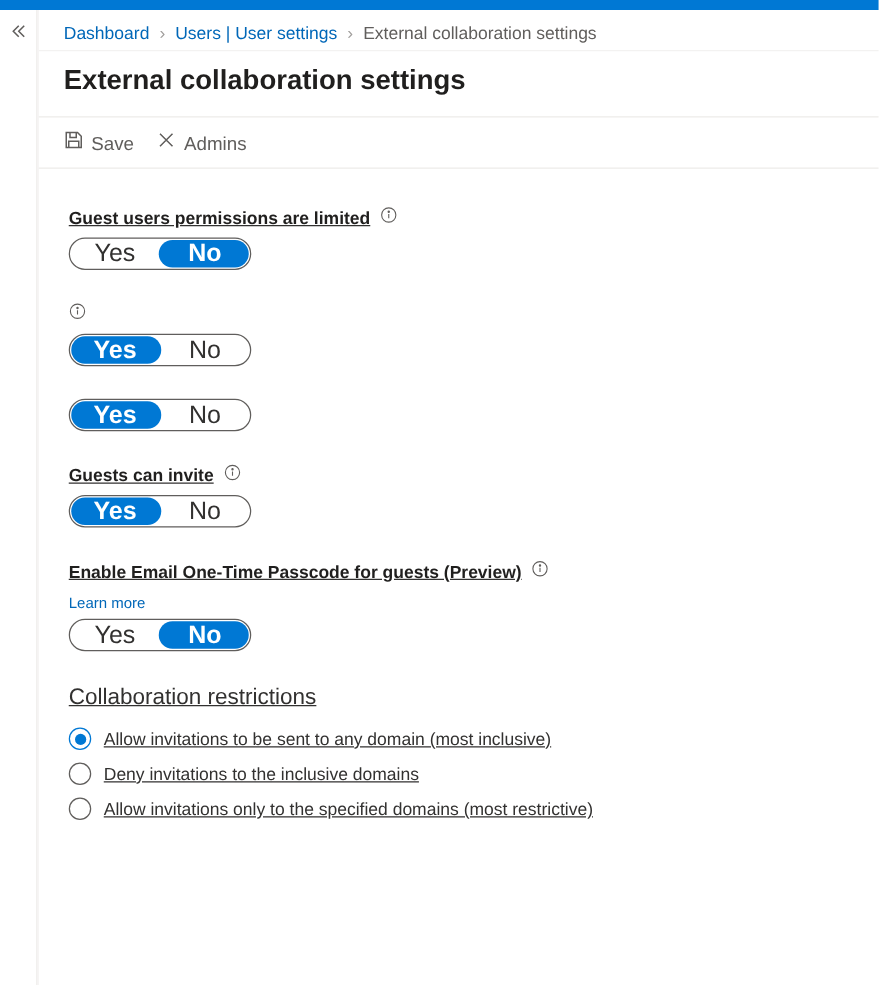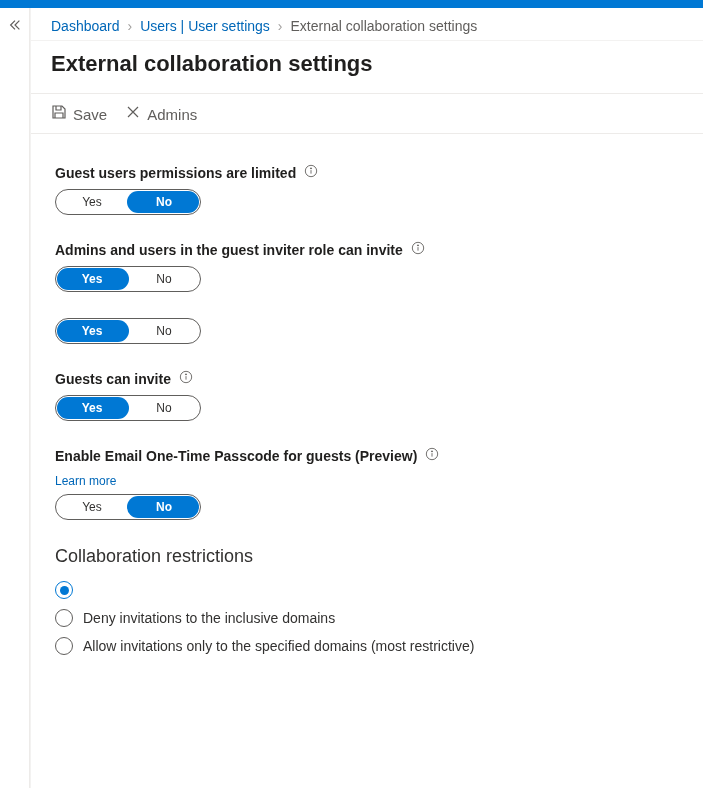--- a/index.html
+++ b/index.html
@@ -66,20 +66,21 @@
   .cmdbar .cmd {
     display: flex;
     align-items: flex-end;
     gap: 6px;
     cursor: pointer;
     font-size: 15px;
   }
   .cmdbar svg { width: 16px; height: 16px; }
   .content {
     padding: 30px 24px 20px 24px;
+    text-decoration: underline;
   }
   .field { margin-bottom: 26px; }
   .field-label {
     display: flex;
     align-items: center;
     gap: 8px;
     font-size: 14px;
     font-weight: 600;
     color: #201f1e;
     margin-bottom: 8px;
@@ -103,21 +104,21 @@
     overflow: hidden;
     height: 26px;
     position: relative;
     background: #fff;
   }
   .toggle .opt {
     width: 72px;
     display: flex;
     align-items: center;
     justify-content: center;
-    font-size: 12px;
+    font-size: 20px;
     color: #323130;
     cursor: pointer;
     position: relative;
     z-index: 1;
   }
   .toggle .opt.selected {
     color: #fff;
     font-weight: 600;
   }
   .toggle .pill {
@@ -222,21 +223,20 @@
         </div>
         <div class="toggle sel-no">
           <div class="pill"></div>
           <div class="opt">Yes</div>
           <div class="opt selected">No</div>
         </div>
       </div>
 
       <div class="field">
         <div class="field-label">
-          <span>Admins and users in the guest inviter role can invite</span>
           <span>
             <svg class="info-icon" viewBox="0 0 16 16" fill="none" stroke="currentColor" stroke-width="1">
                 <circle cx="8" cy="8" r="6.5"></circle>
                 <circle cx="8" cy="5" r="0.6" fill="currentColor"></circle>
                 <path d="M8 7v4"></path>
               </svg>
           </span>
         </div>
         <div class="toggle sel-yes">
           <div class="pill"></div>
@@ -287,20 +287,21 @@
           <div class="pill"></div>
           <div class="opt">Yes</div>
           <div class="opt selected">No</div>
         </div>
       </div>
 
       <div class="section-title">Collaboration restrictions</div>
       <div class="radio-group">
         <div class="radio-row">
           <div class="radio checked"></div>
+          <span class="radio-label">Allow invitations to be sent to any domain (most inclusive)</span>
         </div>
         <div class="radio-row">
           <div class="radio"></div>
           <span class="radio-label">Deny invitations to the inclusive domains</span>
         </div>
         <div class="radio-row">
           <div class="radio"></div>
           <span class="radio-label">Allow invitations only to the specified domains (most restrictive)</span>
         </div>
       </div>

